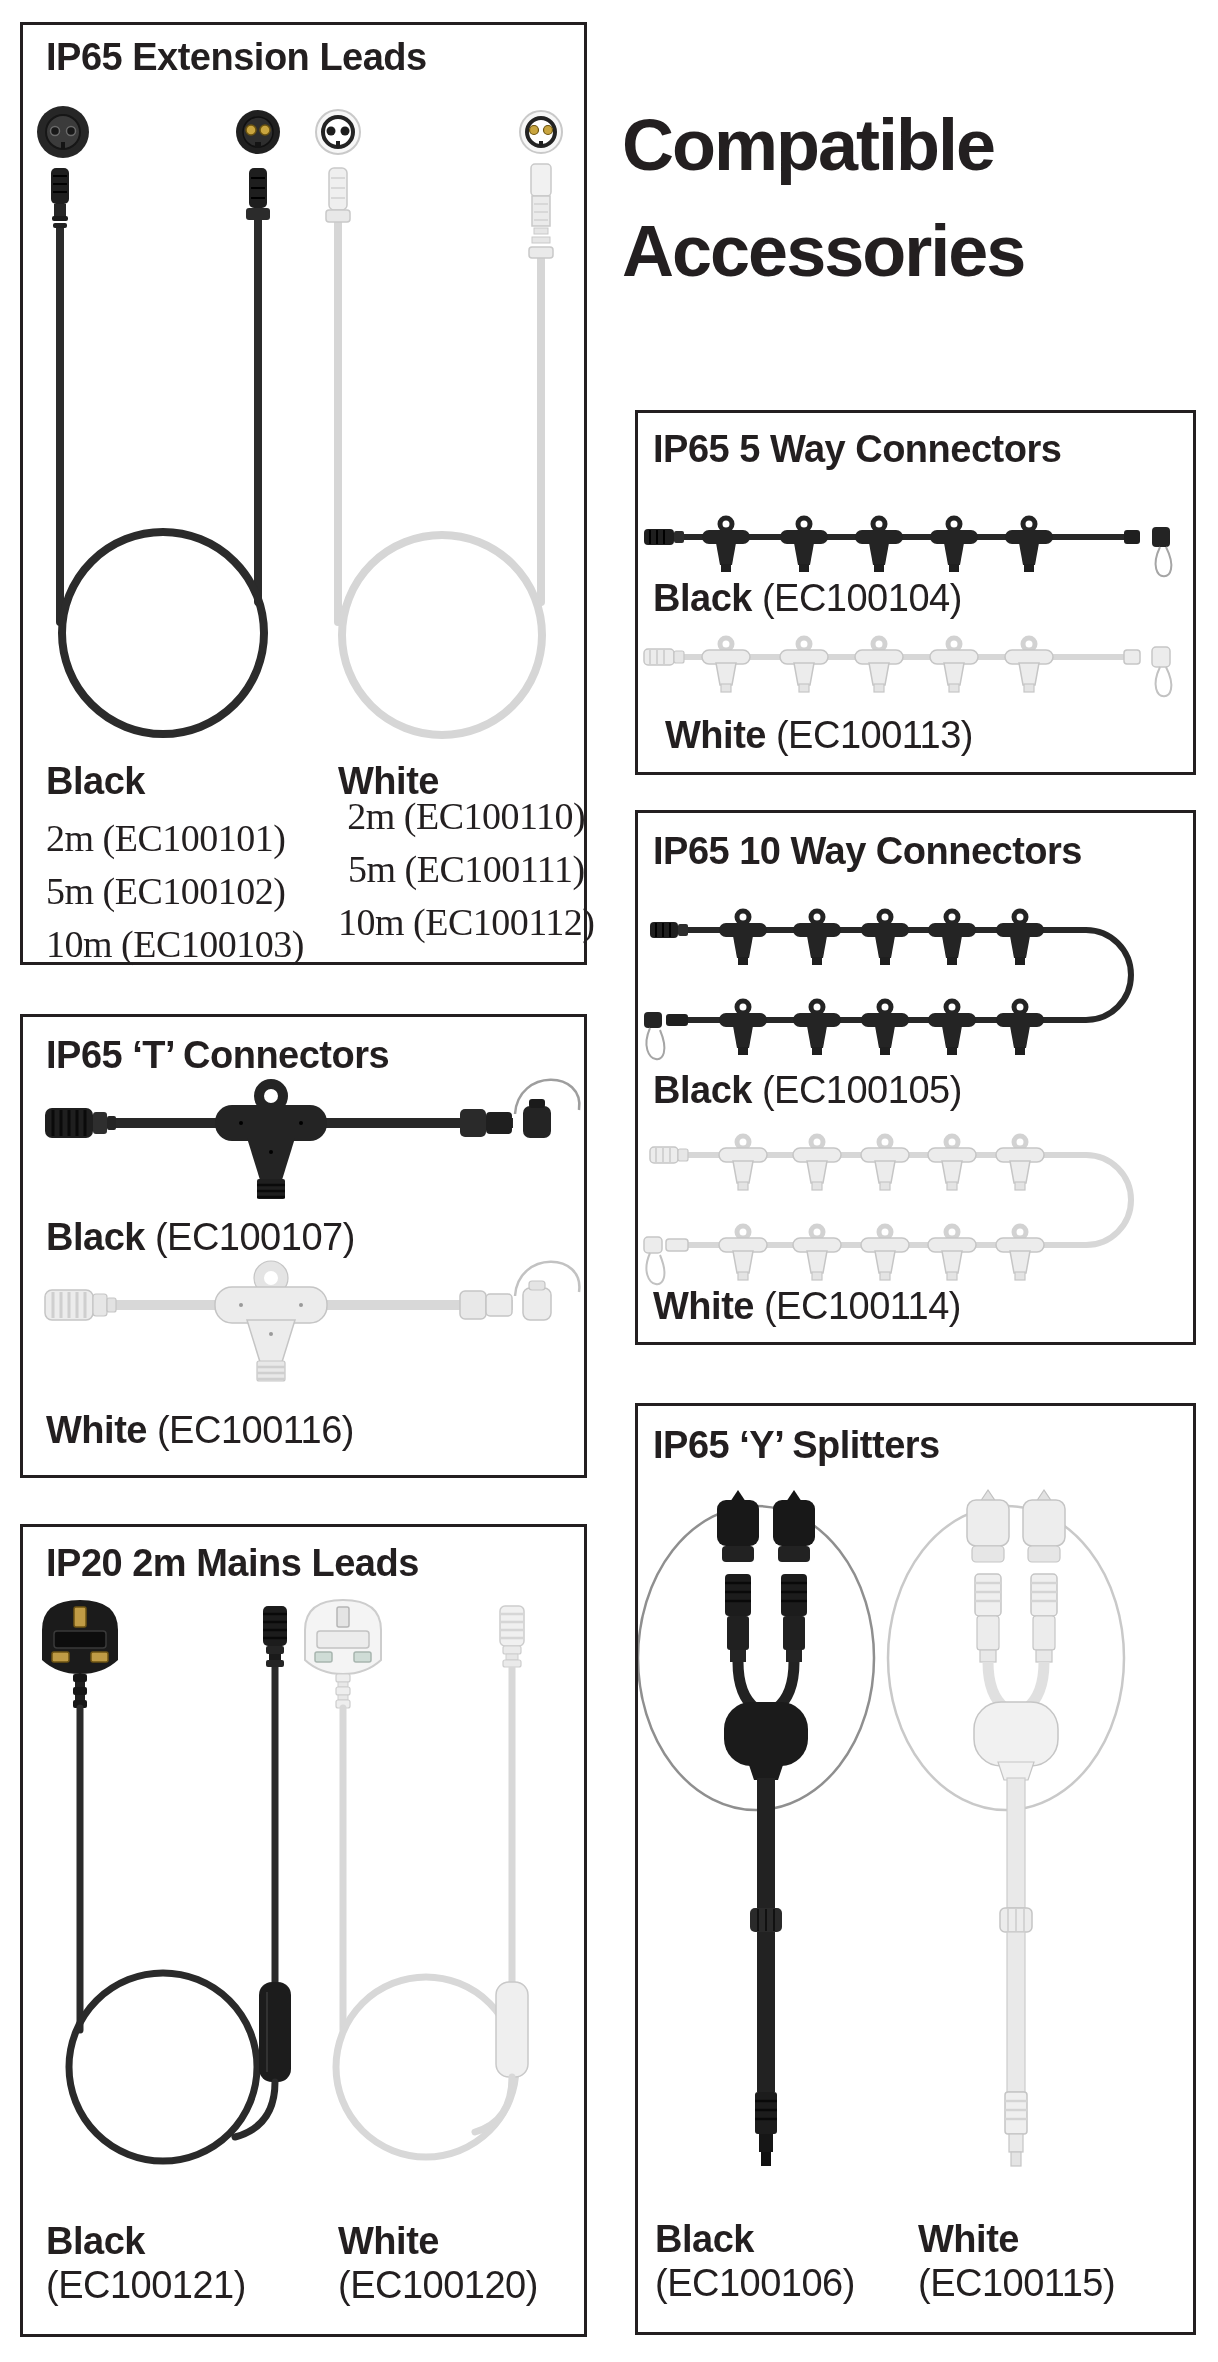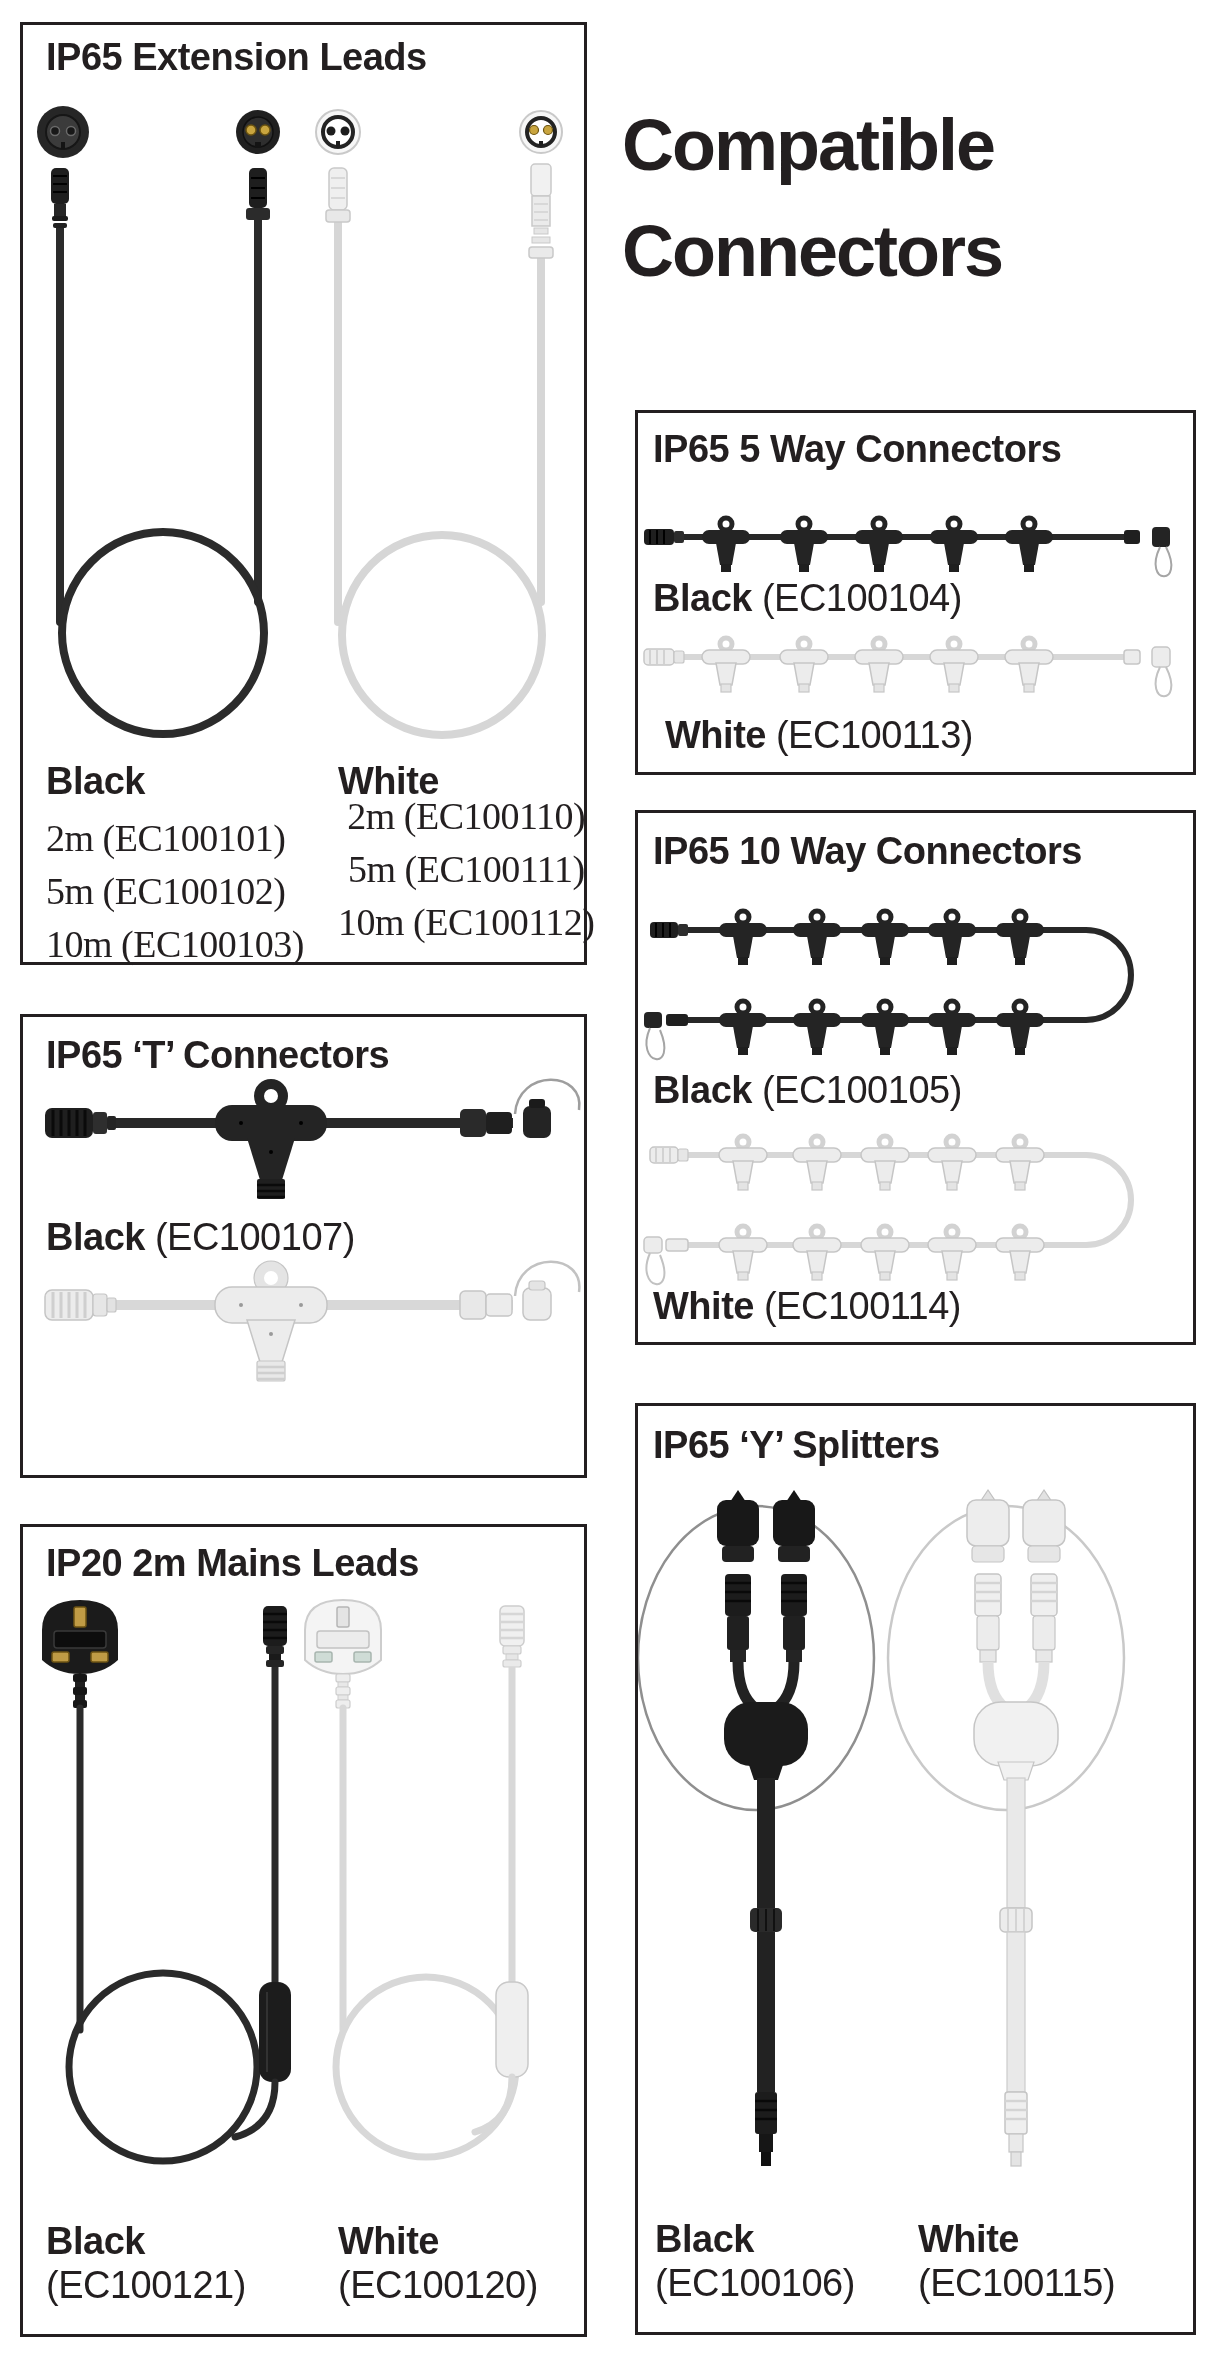--- a/index.html
+++ b/index.html
@@ -42,21 +42,21 @@
       <path d="M-10,6 L10,6 L6,28 L-6,28 Z" fill="#ececec" stroke="#c6c6c6" stroke-width="1.5"></path>
       <rect x="-5" y="27" width="10" height="8" fill="#e4e4e4" stroke="#c6c6c6" stroke-width="1.2"></rect>
     </g>
   </defs>
 </svg>
 
 <div class="page">
 
   <div class="main-title">
     <div>Compatible</div>
-    <div>Connectors</div>
+    <div>Accessories</div>
   </div>
 
   <div class="box" style="left:20px;top:22px;width:567px;height:943px;"></div>
   <div class="box-title" style="left:46px;top:36px;">IP65 Extension Leads</div>
 
   <div class="abs" style="left:20px;top:70px;">
     <svg width="567" height="690" viewBox="0 0 567 690">
 
       <g>
         <circle cx="43" cy="62" r="26" fill="#262626"></circle>
@@ -308,20 +308,23 @@
         <rect x="463" y="72" width="26" height="22" rx="4" fill="#ececec" stroke="#c5c5c5" stroke-width="1.5"></rect>
         <path d="M492,74 C495,28 562,30 556,70" fill="none" stroke="#c2c2c2" stroke-width="2.5"></path>
         <rect x="500" y="66" width="28" height="32" rx="7" fill="#ececec" stroke="#c5c5c5" stroke-width="1.5"></rect>
         <rect x="506" y="59" width="16" height="9" rx="3" fill="#e4e4e4" stroke="#c5c5c5" stroke-width="1.2"></rect>
       </g>
     </svg>
   </div>
 
   <div class="inline-line" style="left:46px;top:1216px;">
     <span class="vlabel">Black</span><span class="vcode">(EC100107)</span>
+  </div>
+  <div class="inline-line" style="left:46px;top:1409px;">
+    <span class="vlabel">White</span><span class="vcode">(EC100116)</span>
   </div>
 
   <div class="box" style="left:20px;top:1524px;width:567px;height:813px;"></div>
   <div class="box-title" style="left:46px;top:1542px;">IP20 2m Mains Leads</div>
 
   <div class="abs" style="left:23px;top:1580px;">
     <svg width="561" height="620" viewBox="0 0 561 620">
 
       <g>
         <path d="M19,80 V50 Q19,20 57,20 Q95,20 95,50 V80 Q80,94 57,94 Q34,94 19,80 Z" fill="#1b1b1b"></path>

